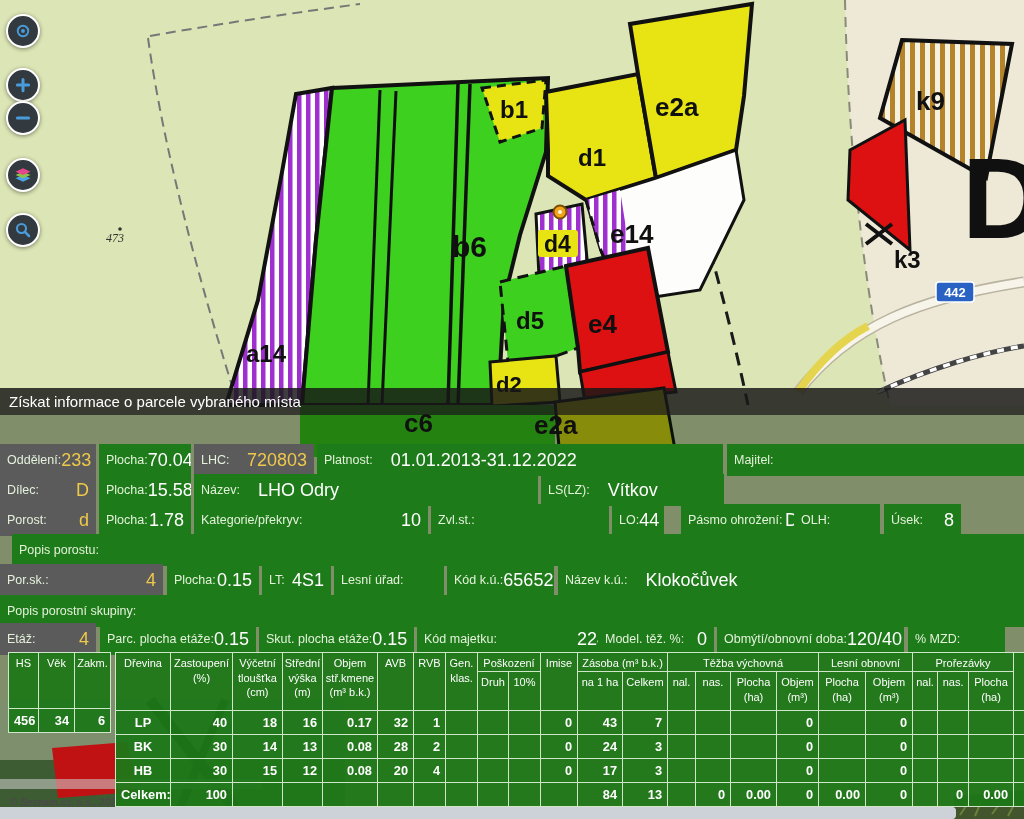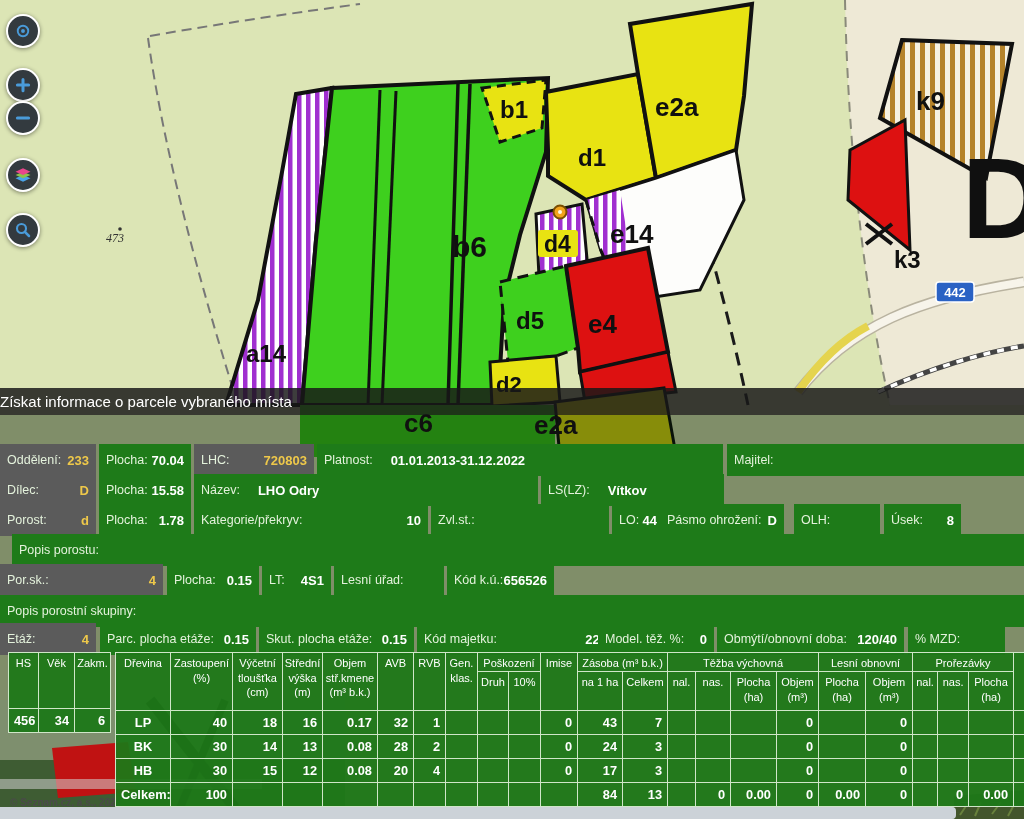--- a/index.html
+++ b/index.html
@@ -7,27 +7,27 @@
     font-family:"Liberation Sans",sans-serif;background:#dce5b5;}
   .map-svg{position:absolute;left:0;top:0;}
   .mlabel{font-family:"Liberation Sans",sans-serif;font-weight:bold;fill:#101010;}
   
   .map-ctrl{position:absolute;left:6px;width:30px;height:30px;border-radius:50%;
     background:#333a3f;border:2px solid #fff;box-shadow:0 1px 4px rgba(0,0,0,.45);
     display:flex;align-items:center;justify-content:center;cursor:pointer;box-sizing:content-box;}
   
   .titlebar{position:absolute;left:0;top:388px;width:1024px;height:27px;
     background:rgba(24,24,24,.84);color:#fff;font-size:15px;line-height:27px;
-    box-sizing:border-box;white-space:nowrap;}
+    padding-left:9px;box-sizing:border-box;white-space:nowrap;}
   
   .field{position:absolute;height:27px;background:#1e7b19;display:flex;align-items:center;
     padding:16px 7px;box-sizing:border-box;overflow:hidden;}
   .field.grey{background:#5b5b5b;}
   .lbl{color:#e4f2dc;font-size:12.5px;white-space:nowrap;}
-  .val{margin-left:auto;color:#fff;font-weight:bold;font-size:13px;white-space:nowrap;}
+  .val{margin-left:auto;color:#fff;font-weight:normal;font-size:18px;white-space:nowrap;}
   .val.left{margin-left:18px;}
   .val.gold{color:#eec84a;}
   
   .dtable{position:absolute;border-collapse:collapse;table-layout:fixed;
     background:rgba(30,120,24,.95);color:#fff;}
   .dtable th,.dtable td{border:1px solid #cfe6c8;overflow:hidden;}
   .dtable th{font-weight:normal;font-size:11px;text-align:center;vertical-align:top;
     line-height:1.32;padding:3px 1px 0 1px;white-space:pre-line;}
   .dtable td{text-align:right;font-weight:bold;font-size:12.8px;height:23px;padding:0 5px;white-space:nowrap;}
   .dtable td.drev{text-align:center;}
@@ -228,21 +228,21 @@
     <span class="val">10</span>
   </div>
   <div class="field" style="left:431px;top:504px;width:178px">
     <span class="lbl">Zvl.st.:</span>
     <span class="val left"></span>
   </div>
   <div class="field" style="left:612px;top:504px;width:52px">
     <span class="lbl">LO:</span>
     <span class="val">44</span>
   </div>
-  <div class="field" style="left:660px;top:504px;width:124px">
+  <div class="field" style="left:681px;top:504px;width:124px">
     <span class="lbl">Pásmo ohrožení:</span>
     <span class="val">D</span>
   </div>
   <div class="field" style="left:794px;top:504px;width:86px">
     <span class="lbl">OLH:</span>
     <span class="val left"></span>
   </div>
   <div class="field" style="left:884px;top:504px;width:77px">
     <span class="lbl">Úsek:</span>
     <span class="val">8</span>
@@ -265,20 +265,24 @@
     <span class="lbl">LT:</span>
     <span class="val">4S1</span>
   </div>
   <div class="field" style="left:334px;top:564px;width:110px">
     <span class="lbl">Lesní úřad:</span>
     <span class="val left"></span>
   </div>
   <div class="field" style="left:447px;top:564px;width:107px">
     <span class="lbl">Kód k.ú.:</span>
     <span class="val">656526</span>
+  </div>
+  <div class="field" style="left:558px;top:564px;width:466px">
+    <span class="lbl">Název k.ú.:</span>
+    <span class="val left">Klokočůvek</span>
   </div>
 
   <div class="field" style="left:0;top:595px;width:1024px;height:25px">
     <span class="lbl">Popis porostní skupiny:</span>
     <span class="val left"></span>
   </div>
 
   <div class="field grey" style="left:0;top:623px;width:96px">
     <span class="lbl">Etáž:</span>
     <span class="val gold">4</span>

